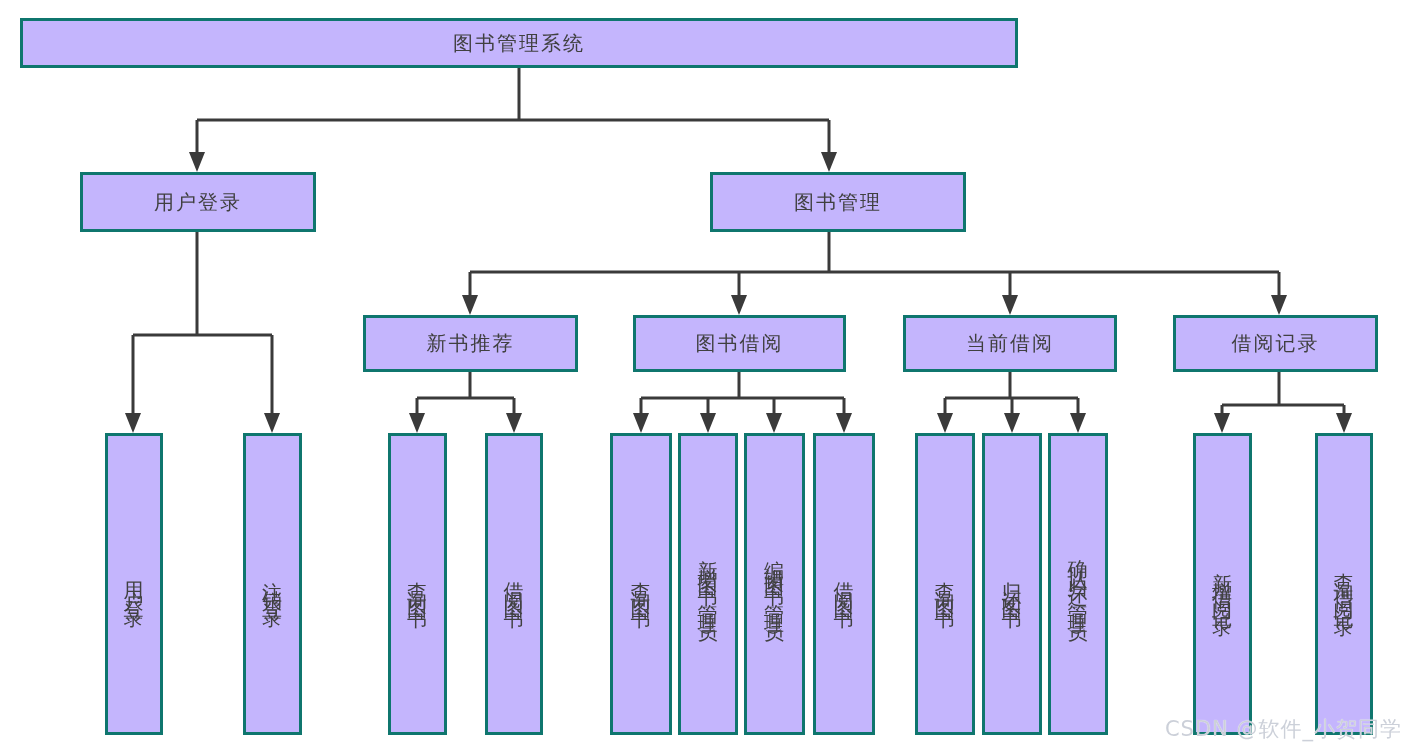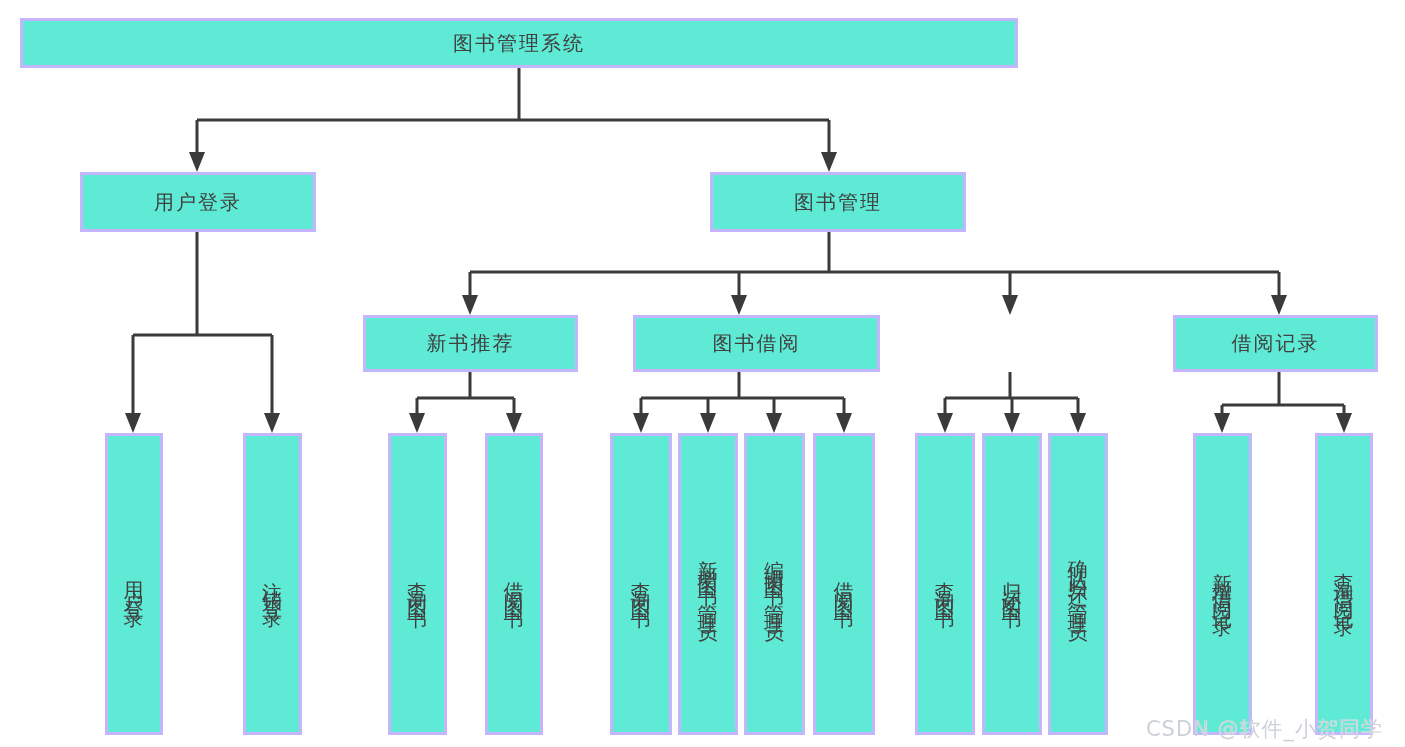--- a/index.html
+++ b/index.html
@@ -17,42 +17,42 @@
   }
   .connectors {
     position: absolute;
     left: 0; top: 0;
     width: 1405px;
     height: 747px;
   }
   .node {
     position: absolute;
     box-sizing: border-box;
-    border: 3px solid #c4b5fd;
-    background: #5eead4;
+    border: 3px solid #0f766e;
+    background: #c4b5fd;
     color: #404040;
     display: flex;
     align-items: center;
     justify-content: center;
     font-size: 20px;
     letter-spacing: 2px;
   }
   .leaf {
     font-size: 20px;
   }
   .leaf span {
     writing-mode: vertical-rl;
     text-orientation: mixed;
     letter-spacing: 9px;
     line-height: 1;
     white-space: nowrap;
   }
   .watermark {
     position: absolute;
-    right: 22px;
+    right: 3px;
     bottom: 4px;
     font-size: 21px;
     color: #ccd0d9;
     letter-spacing: 1px;
     text-shadow: 0 0 1px #ffffff;
     z-index: 10;
   }
 </style>
 </head>
 <body>
@@ -105,21 +105,22 @@
       <polygon points="1336,413 1352,413 1344,433"></polygon>
     </g>
   </svg>
 
   <div class="node" style="left:20px; top:18px; width:998px; height:50px;">图书管理系统</div>
 
   <div class="node" style="left:80px; top:172px; width:236px; height:60px;">用户登录</div>
   <div class="node" style="left:710px; top:172px; width:256px; height:60px;">图书管理</div>
 
   <div class="node" style="left:363px; top:315px; width:215px; height:57px;">新书推荐</div>
-  <div class="node" style="left:633px; top:315px; width:247px; height:57px;">图书借阅</div>
+  <div class="node" style="left:633px; top:315px; width:213px; height:57px;">图书借阅</div>
+  <div class="node" style="left:903px; top:315px; width:214px; height:57px;">当前借阅</div>
   <div class="node" style="left:1173px; top:315px; width:205px; height:57px;">借阅记录</div>
 
   <div class="node leaf" style="left:105px; top:433px; width:58px; height:302px;">
     <span>用户登录</span>
   </div>
   <div class="node leaf" style="left:243px; top:433px; width:59px; height:302px;">
     <span>注销登录</span>
   </div>
 
   <div class="node leaf" style="left:388px; top:433px; width:59px; height:302px;">

